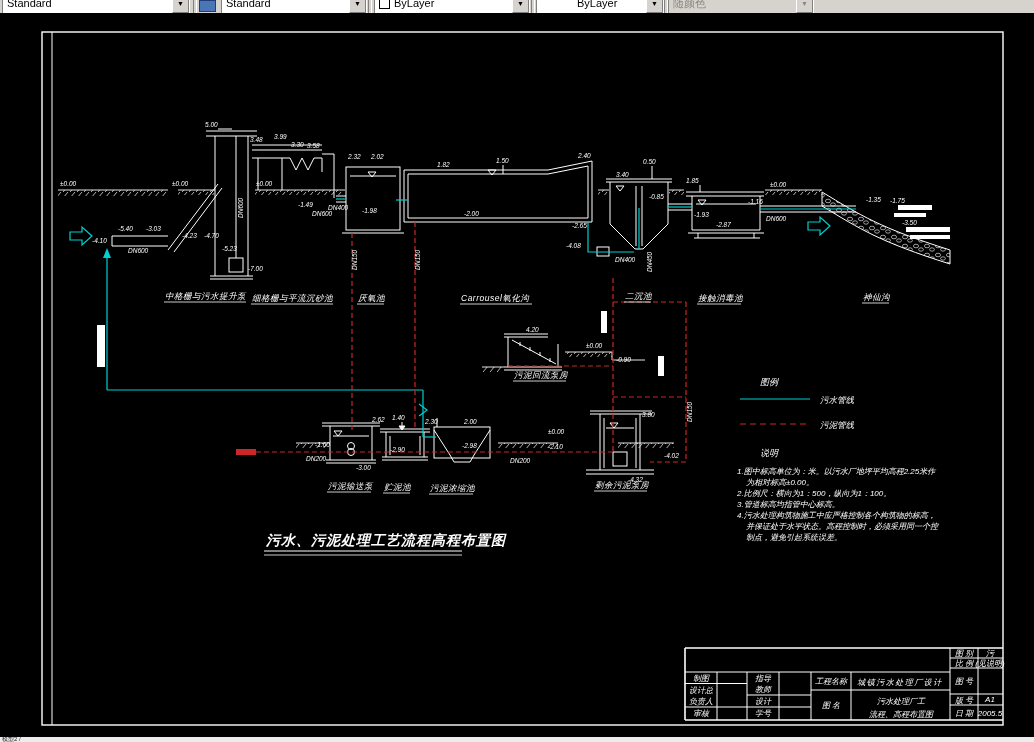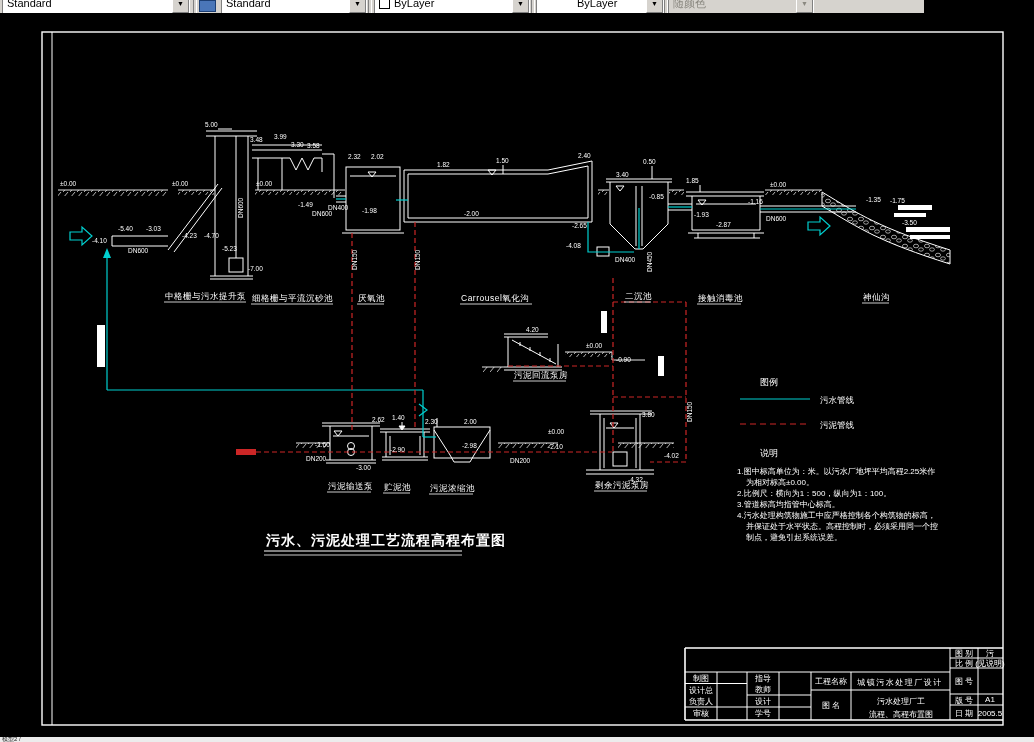--- a/index.html
+++ b/index.html
@@ -2,21 +2,21 @@
 <html><head>
 <meta charset="utf-8">
 <style>
   html,body{margin:0;padding:0;}
   body{
     width:1034px;height:742px;overflow:hidden;background:#000;
     font-family:"Liberation Sans", sans-serif;position:relative;
   }
   
   .toolbar{
-    position:absolute;top:0;left:0;width:924px;height:13px;
+    position:absolute;top:0;left:0;width:1034px;height:13px;
     background:#d6d3ce;overflow:hidden;border-bottom:1px solid #9a9890;
   }
   .combo{
     position:absolute;top:-8px;height:20px;background:#fff;
     border:1px solid;border-color:#808080 #fff #fff #808080;
     font-size:11px;color:#000;display:flex;align-items:center;
   }
   .combo .combo-text{flex:1;padding-left:4px;white-space:nowrap;overflow:hidden;}
   .combo .combo-arrow{
     width:15px;height:18px;background:#d6d3ce;flex:0 0 15px;
@@ -30,21 +30,21 @@
     border-left:1px solid #808080;border-right:1px solid #fff;}
   .tb-icon{
     position:absolute;top:0;width:17px;height:12px;
     background:#4a76b8;border:1px solid #1d3f73;box-sizing:border-box;
   }
   .swatch{
     width:9px;height:9px;background:#fff;border:1px solid #000;
     margin-left:4px;flex:0 0 9px;
   }
   
-  .canvas{position:absolute;top:13px;left:0;width:1034px;height:648px;background:#000;}
+  .canvas{position:absolute;top:13px;left:0;width:1034px;height:648px;background:#000;font-style:italic;}
   svg text{fill:#fff;}
   .ev{font-size:6.5px;}
   .lbl{font-size:8.5px;letter-spacing:0.5px;}
   .tb-txt{font-size:8px;text-anchor:middle;}
   
   .statusbar{
     position:absolute;left:0;top:737px;width:1034px;height:5px;background:#ececec;
     overflow:hidden;font-size:6px;color:#222;line-height:5px;padding-left:2px;box-sizing:border-box;
   }
 </style>

